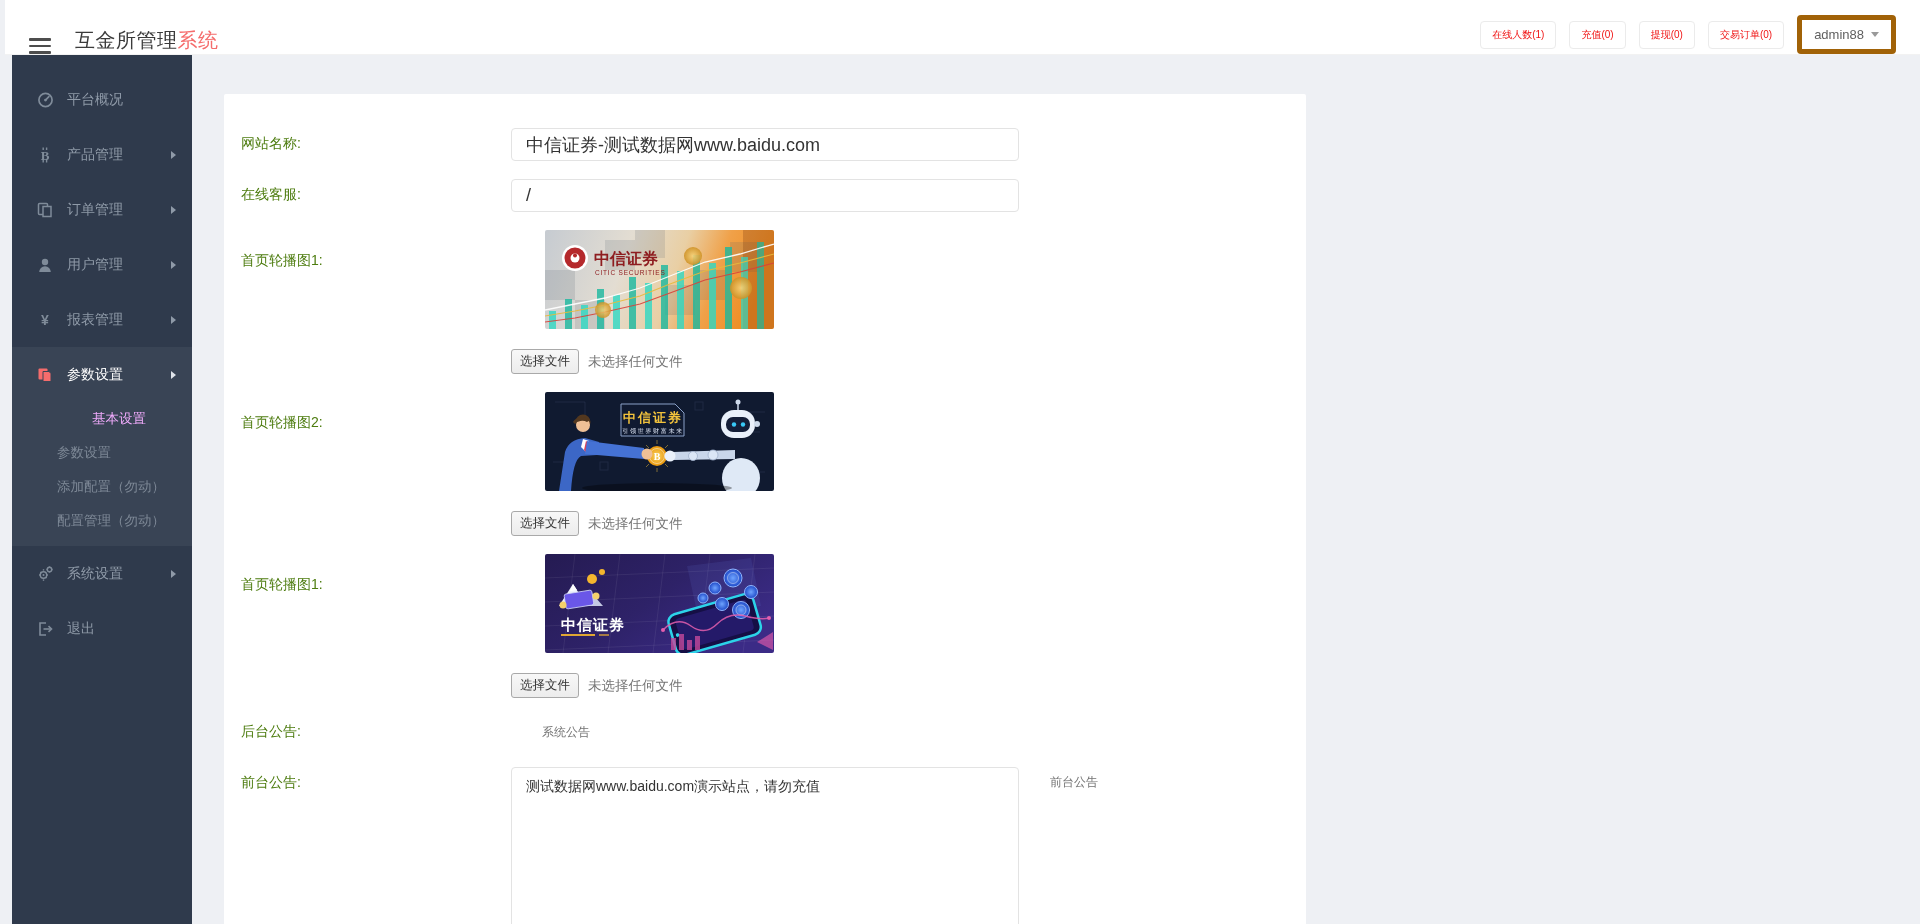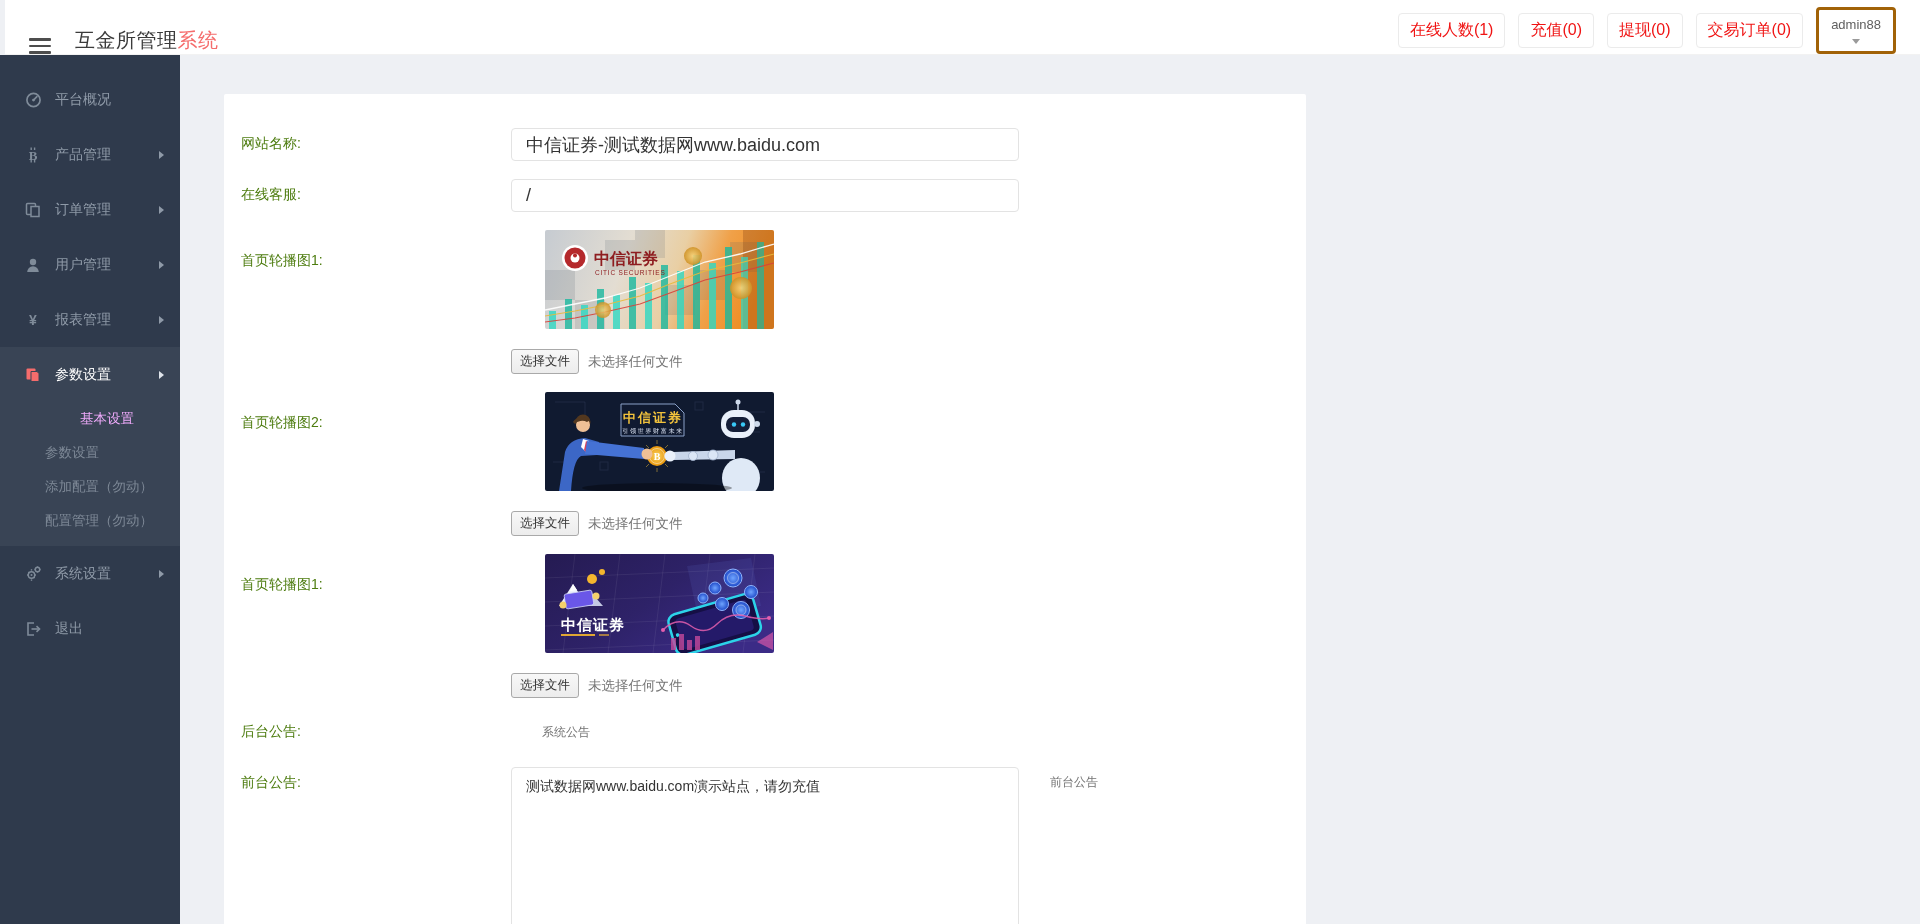--- a/index.html
+++ b/index.html
@@ -15,33 +15,33 @@
     background:#fff; display:flex; align-items:flex-end;
     border-bottom:1px solid #f2f2f2; z-index:5;gap:10px;
   }
   .burger { width:22px; height:16px; margin-left:24px; display:flex; flex-direction:column; justify-content:space-between; cursor:pointer; }
   .burger i { display:block; height:2.6px; background:#4d4d4d; border-radius:1px; }
   .brand { margin-left:14px; font-size:20px; color:#3b3b3b; letter-spacing:0.5px; white-space:nowrap; }
   .brand .accent { color:#f56c6c; }
   .header-right { margin-left:auto; margin-right:24px; display:flex; align-items:center; gap:13px; }
   .stat-btn {
     background:#fff; border:1px solid #ebebeb; border-radius:4px;
-    color:#f01414; font-size:16px; padding:6px 11px; cursor:pointer;
+    color:#f01414; font-size:10px; padding:6px 11px; cursor:pointer;
     font-family:inherit; white-space:nowrap;
   }
   .user-btn {
-    background:#fff; border:3px solid #a16207; border-radius:4px;
+    background:#fff; border:5px solid #a16207; border-radius:4px;
     color:#5f5f5f; font-size:13px; padding:7px 12px; cursor:pointer;
-    display:flex; align-items:center; gap:7px; font-family:inherit;flex-direction:column;
+    display:flex; align-items:center; gap:7px; font-family:inherit;
   }
   .caret-down { width:0; height:0; border-left:4px solid transparent; border-right:4px solid transparent; border-top:5px solid #9a9a9a; }
 
   
   .sidebar {
-    position:absolute; top:55px; left:0; bottom:0; width:180px;
+    position:absolute; top:55px; left:12px; bottom:0; width:180px;
     background:#2f3a4c; padding-top:17px; z-index:4;
   }
   .side-item {
     height:55px; display:flex; align-items:center; padding-left:24px;
     color:#8f9aa8; font-size:14px; cursor:pointer; position:relative;
   }
   .side-item .ic { width:18px; height:18px; margin-right:13px; display:flex; align-items:center; justify-content:center; flex:none; }
   .side-item .ic svg { display:block; }
   .arrow-r {
     position:absolute; right:16px; width:0; height:0;

